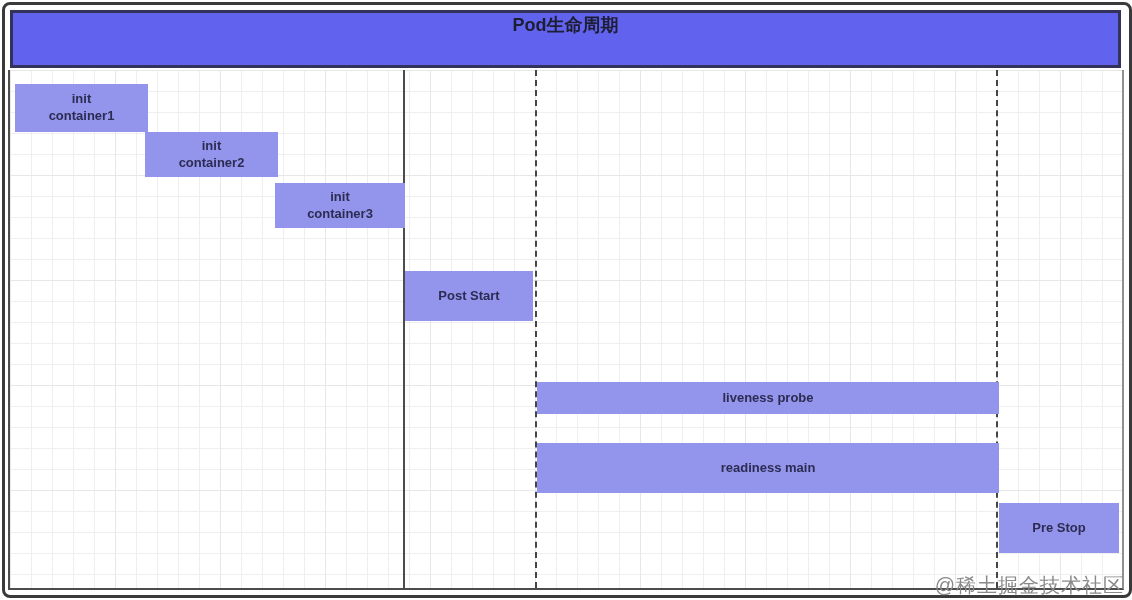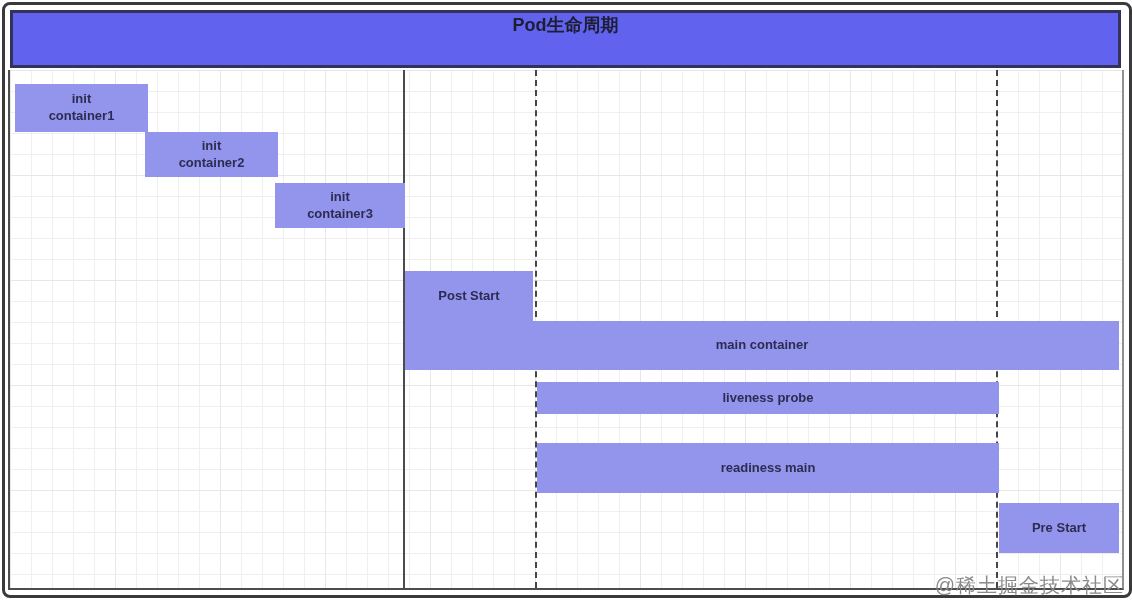--- a/index.html
+++ b/index.html
@@ -101,22 +101,21 @@
     <div class="vline dashed" style="left:525px;"></div>
     <div class="vline dashed" style="left:986px;"></div>
 
     <div class="bar" style="left:5px;   top:14px;  width:133px; height:48px;">init
 container1</div>
     <div class="bar" style="left:135px; top:62px;  width:133px; height:45px;">init
 container2</div>
     <div class="bar" style="left:265px; top:113px; width:130px; height:45px;">init
 container3</div>
     <div class="bar" style="left:395px; top:173px; width:128px; height:50px;margin-top:28px;">Post Start</div>
-    <div class="bar" style="left:395px; top:251px; width:714px; height:49px;">main container</div>
     <div class="bar" style="left:527px; top:312px; width:462px; height:32px;">liveness probe</div>
     <div class="bar" style="left:527px; top:373px; width:462px; height:50px;">readiness main</div>
-    <div class="bar" style="left:989px; top:433px; width:120px; height:50px;">Pre Start</div>
+    <div class="bar" style="left:989px; top:433px; width:120px; height:50px;">Pre Stop</div>
 
   </div>
 
   <div class="watermark">@稀土掘金技术社区</div>
 
 </div>
 
 </body></html>

